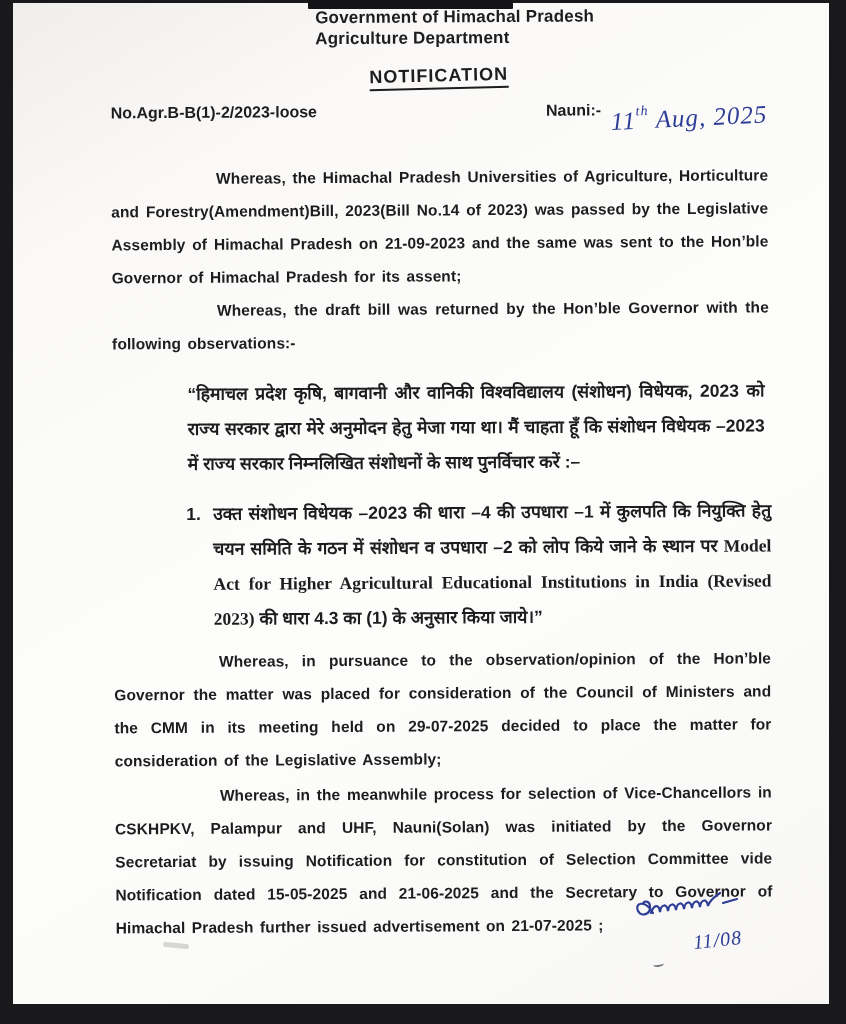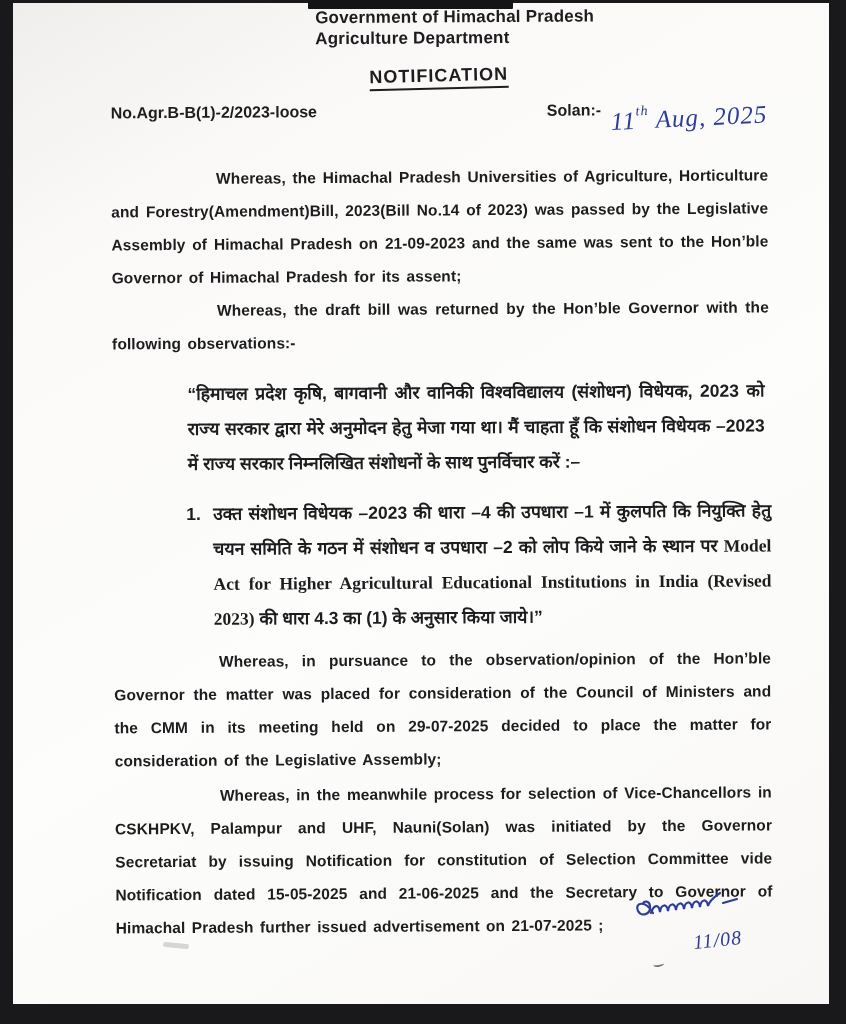--- a/index.html
+++ b/index.html
@@ -87,21 +87,21 @@
       <div>Agriculture Department</div>
     </div>
 
     <div class="doc-title-wrap">
       <span class="doc-title">NOTIFICATION</span>
     </div>
 
     <div class="ref-row">
       <span>No.Agr.B-B(1)-2/2023-loose</span>
       <span class="dated-group">
-        <span>Solan:-</span>
+        <span>Nauni:-</span>
         <span class="hand"><span>11</span><sup>th</sup><span> Aug, 2025</span></span>
       </span>
     </div>
 
     <p class="para p1">Whereas, the Himachal Pradesh Universities of Agriculture, Horticulture and Forestry(Amendment)Bill, 2023(Bill No.14 of 2023) was passed by the Legislative Assembly of Himachal Pradesh on 21-09-2023 and the same was sent to the Hon’ble Governor of Himachal Pradesh for its assent;</p>
     <p class="para">Whereas, the draft bill was returned by the Hon’ble Governor with the following observations:-</p>
 
     <div class="quote">“हिमाचल प्रदेश कृषि, बागवानी और वानिकी विश्वविद्यालय (संशोधन) विधेयक, 2023 को राज्य सरकार द्वारा मेरे अनुमोदन हेतु मेजा गया था। मैं चाहता हूँ कि संशोधन विधेयक –2023 में राज्य सरकार निम्नलिखित संशोधनों के साथ पुनर्विचार करें :–</div>
 
     <div class="list-row">

